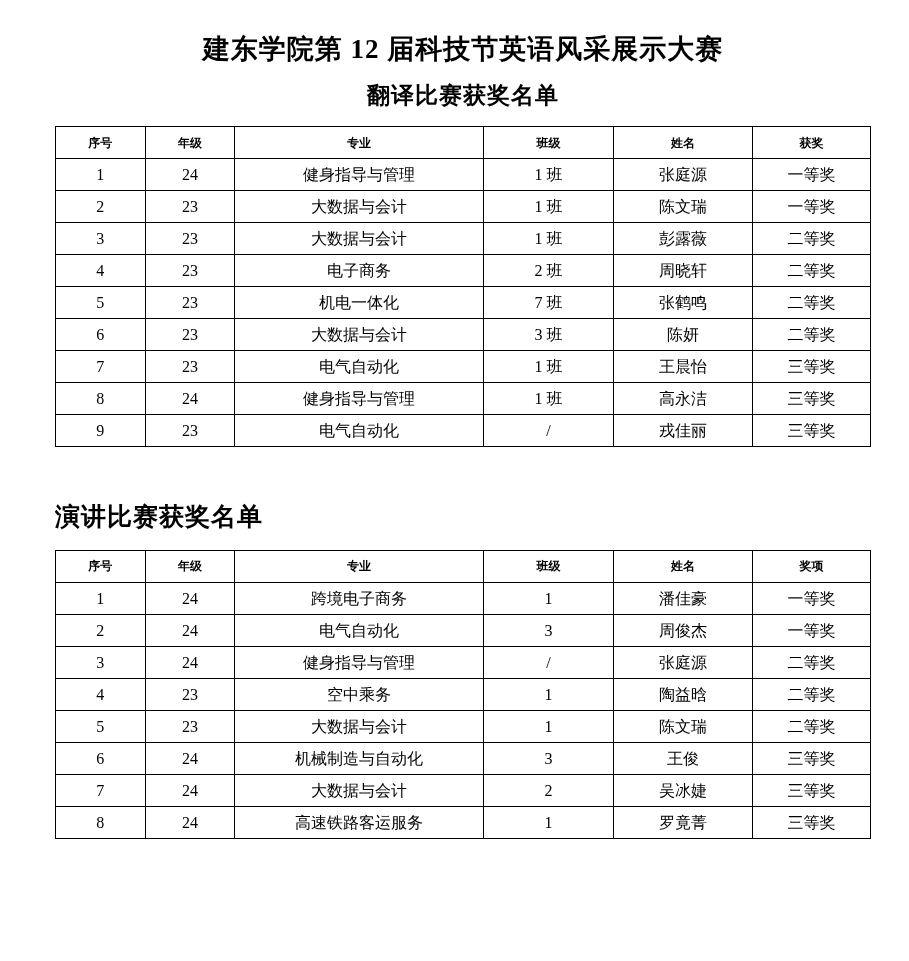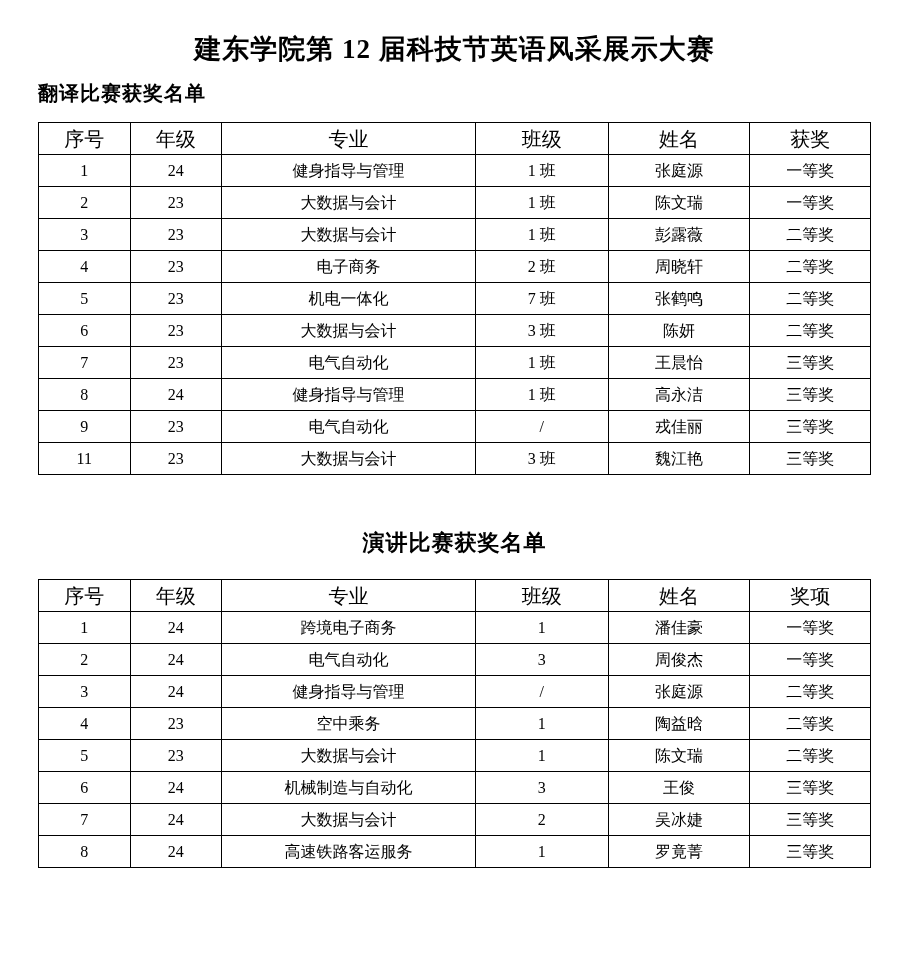--- a/index.html
+++ b/index.html
@@ -9,64 +9,65 @@
   }
   body {
     width: 909px;
     min-height: 961px;
     font-family: "Liberation Serif", "DejaVu Serif", serif;
     color: #000000;
   }
   .page {
     width: 909px;
     box-sizing: border-box;
-    padding: 22px 38px 10px 38px;
+    padding: 22px 38px 10px 55px;
   }
   .title-main {
     text-align: center;
     font-size: 27px;
     font-weight: bold;
     letter-spacing: 1px;
     margin: 8px 0 6px 0;
     line-height: 1.45;
   }
   .title-sub {
-    font-size: 20px;
+    text-align: center;
+    font-size: 23px;
     font-weight: bold;
     letter-spacing: 1px;
     margin: 10px 0 14px 0;
     line-height: 1.45;
   }
   .title-sub2 {
-    text-align: center;
-    font-size: 22px;
+    text-align: left;
+    font-size: 25px;
     font-weight: bold;
     letter-spacing: 1px;
-    margin: 52px 0 20px 0;
+    margin: 52px 0 14px 0;
     line-height: 1.45;
   }
   table.award {
     border-collapse: collapse;
     width: 100%;
     table-layout: fixed;
     font-size: 16px;
   }
   table.award th,
   table.award td {
     border: 1px solid #000000;
     height: 31px;
     padding: 0 4px;
     text-align: center;
     vertical-align: middle;
     font-weight: normal;
     line-height: 1.2;
   }
   table.award th {
-    font-weight: normal;
-    font-size: 20px;
+    font-weight: bold;
+    font-size: 12px;
   }
   
   .c-no    { width: 11.0%; }
   .c-grade { width: 11.0%; }
   .c-major { width: 30.5%; }
   .c-class { width: 16.0%; }
   .c-name  { width: 17.0%; }
   .c-award { width: 14.5%; }
 
   .spacer-bottom { height: 6px; }
@@ -165,28 +166,20 @@
         <td>三等奖</td>
       </tr>
       <tr>
         <td>9</td>
         <td>23</td>
         <td>电气自动化</td>
         <td>/</td>
         <td>戎佳丽</td>
         <td>三等奖</td>
       </tr>
-      <tr>
-        <td>11</td>
-        <td>23</td>
-        <td>大数据与会计</td>
-        <td>3 班</td>
-        <td>魏江艳</td>
-        <td>三等奖</td>
-      </tr>
     </tbody>
   </table>
 
   <h2 class="title-sub2">演讲比赛获奖名单</h2>
 
   <table class="award">
     <colgroup>
       <col class="c-no">
         <col class="c-grade">
         <col class="c-major">

